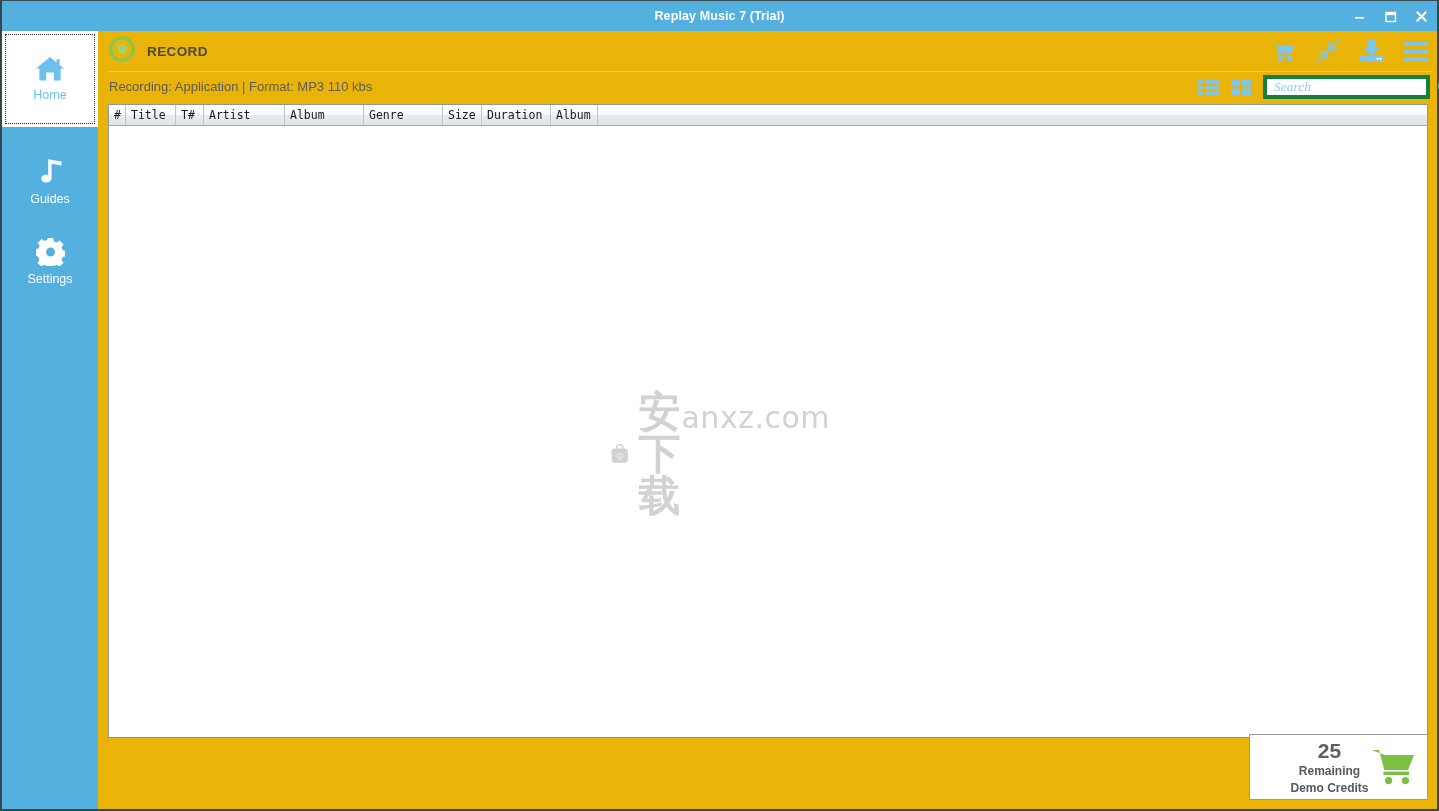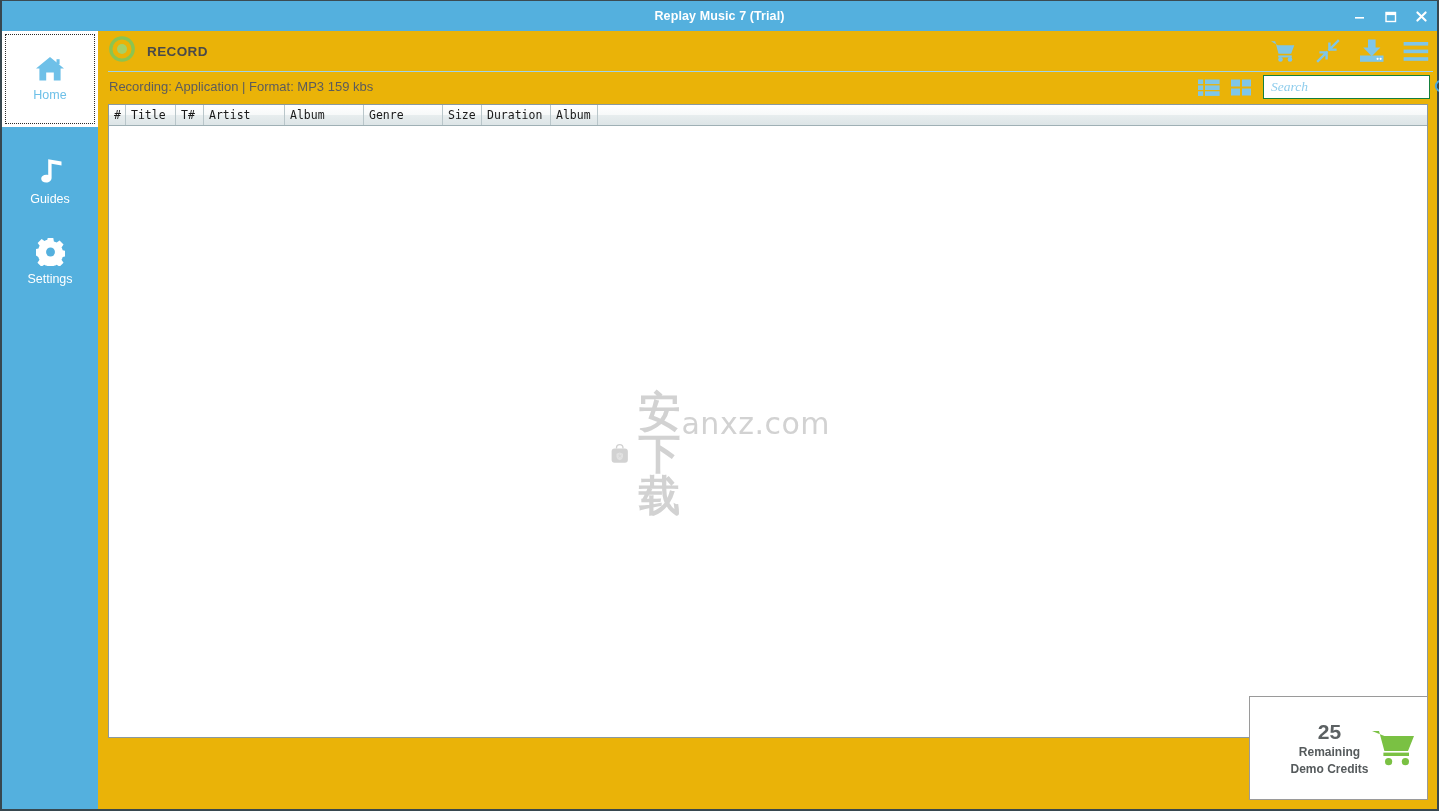--- a/index.html
+++ b/index.html
@@ -114,21 +114,21 @@
   }
   #view-toggles {
     position: absolute; right: 184px; top: 5px;
     display: flex; gap: 8px; align-items: center;
   }
   .vt { width: 24px; height: 20px; display: flex; align-items: center; justify-content: center; }
   .vt svg { fill: #7fc6e8; display: block; }
   #search-wrap {
     position: absolute; right: 7px; top: 3px;
     width: 167px; height: 24px;
-    border: 1px solid #15803d; background: #ffffff;
+    border: 4px solid #15803d; background: #ffffff;
     display: flex; align-items: center;
   }
   #search-input {
     flex: 1; border: 0; outline: 0;
     font-family: "Liberation Serif", serif;
     font-size: 13.5px; font-style: italic;
     color: #7fc6e8; padding-left: 7px; background: transparent;
   }
   #search-input::placeholder { color: #8fcdec; font-style: italic; opacity: 1; }
   #search-icon-btn { width: 26px; height: 22px; display: flex; align-items: center; justify-content: center; }
@@ -171,27 +171,27 @@
   #wm-bag { width: 72px; height: 72px; }
   #wm-right { display: flex; flex-direction: row; }
   #wm-cn {
     font-family: "DejaVu Sans", sans-serif;
     font-size: 42px; font-weight: bold; color: #d2d2d2;
     line-height: 1; letter-spacing: 1px;
   }
   #wm-en {
     font-family: "DejaVu Sans", sans-serif;
     font-size: 30px; color: #d2d2d2; line-height: 1.1;
-    margin-top: 16px; letter-spacing: .5px;
+    margin-top: 10px; letter-spacing: .5px;
   }
 
   
   #credits {
     position: absolute; right: 9px; bottom: 9px;
-    width: 179px; height: 104px;
+    width: 179px; height: 66px;
     border: 1px solid #9a9a9a; background: #ffffff;
     display: flex; align-items: center; padding-left: 32px;
   }
   #credits-text {
     flex: 1; text-align: center; color: #555a5c;
     padding-left: 6px;
   }
   #credits-count { font-size: 21px; font-weight: bold; line-height: 1.2; color: #5c6163; }
   #credits-l1, #credits-l2 { font-size: 12px; font-weight: bold; line-height: 1.35; }
   #credits-cart { width: 56px; display: flex; align-items: center; justify-content: center; padding-right: 4px; }
@@ -301,21 +301,21 @@
             <rect x="0.6" y="1" width="24.6" height="3.6"></rect>
             <rect x="0.6" y="8.6" width="24.6" height="3.6"></rect>
             <rect x="0.6" y="16.2" width="24.6" height="3.6"></rect>
           </svg>
         </div>
       </div>
     </div>
     <div id="record-rule"></div>
 
     <div id="status-row">
-      <span id="status-text">Recording: Application | Format: MP3 159 kbs</span>
+      <span id="status-text">Recording: Application | Format: MP3 110 kbs</span>
 
       <div id="view-toggles">
         <div class="vt">
           <svg width="22" height="17" viewBox="0 0 22 17">
             <rect x="0" y="0.5" width="5.2" height="4.6"></rect>
             <rect x="7" y="0.5" width="14.6" height="4.6"></rect>
             <rect x="0" y="6.4" width="5.2" height="4.6"></rect>
             <rect x="7" y="6.4" width="14.6" height="4.6"></rect>
             <rect x="0" y="12.3" width="5.2" height="4.6"></rect>
             <rect x="7" y="12.3" width="14.6" height="4.6"></rect>

